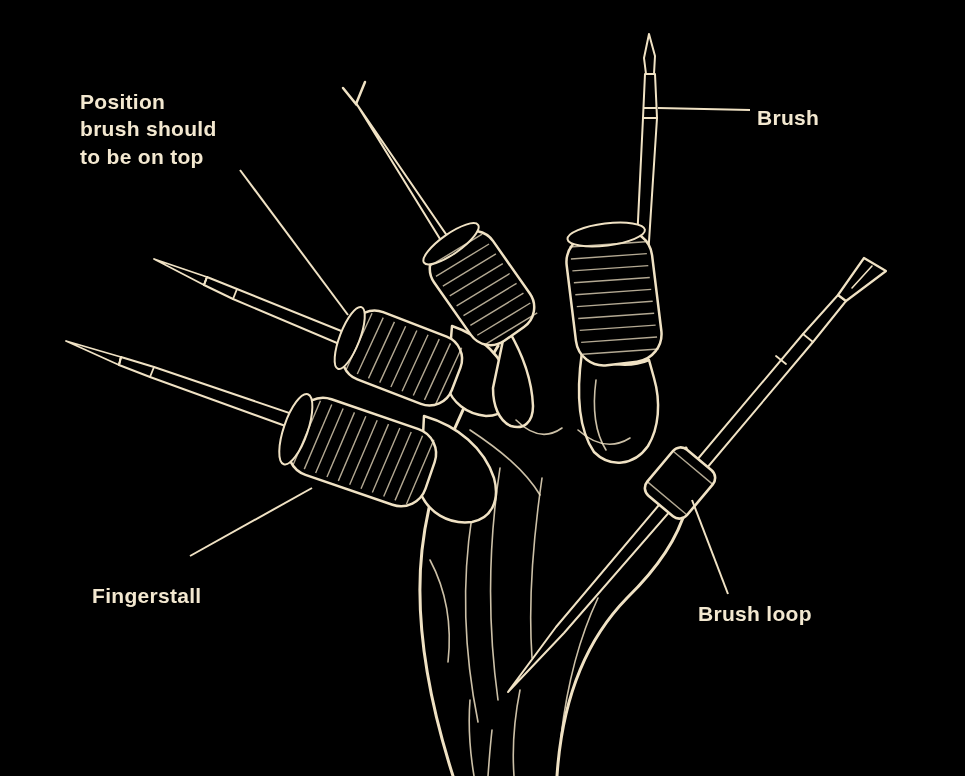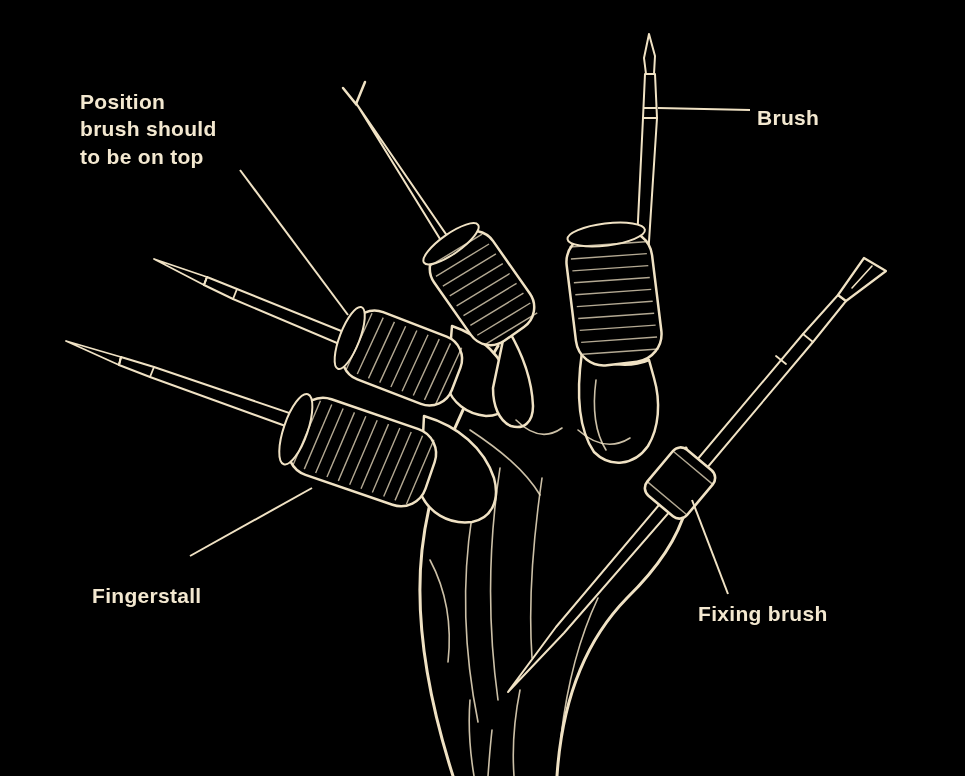--- a/index.html
+++ b/index.html
@@ -177,15 +177,15 @@
   </svg>
 
   <div class="label" style="left:80px;top:88px;">Position
 brush should
 to be on top</div>
 
   <div class="label" style="left:757px;top:104px;">Brush</div>
 
   <div class="label" style="left:92px;top:562px;margin-top:20px;">Fingerstall</div>
 
-  <div class="label" style="left:698px;top:600px;">Fixing brush</div>
+  <div class="label" style="left:698px;top:600px;">Brush loop</div>
 
 </div>
 
 </body></html>

